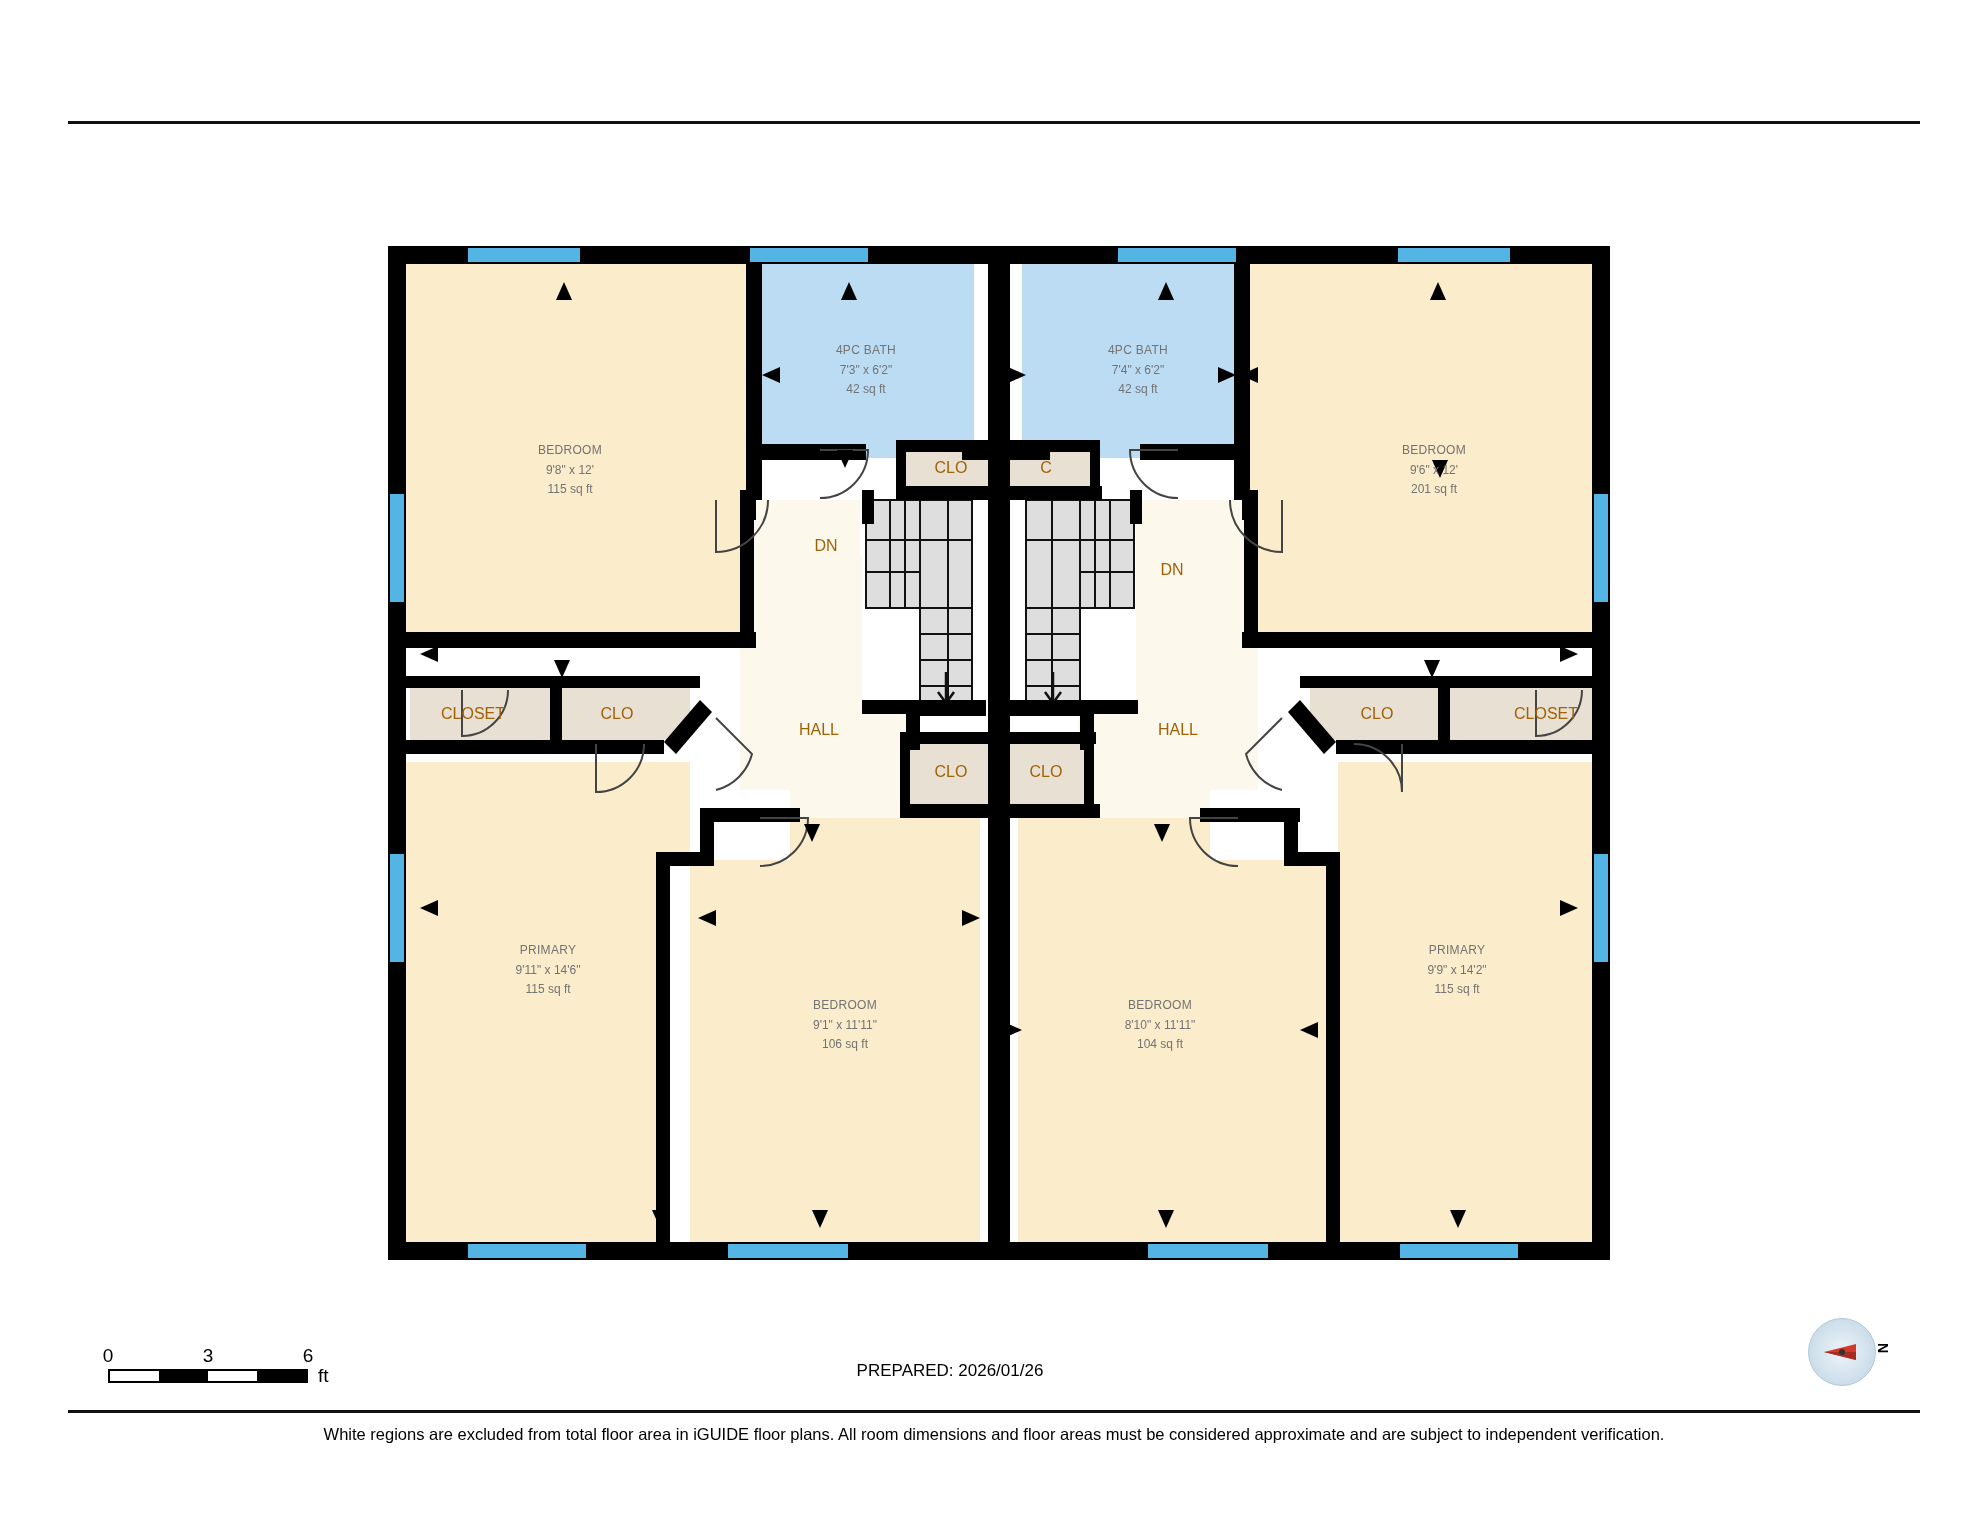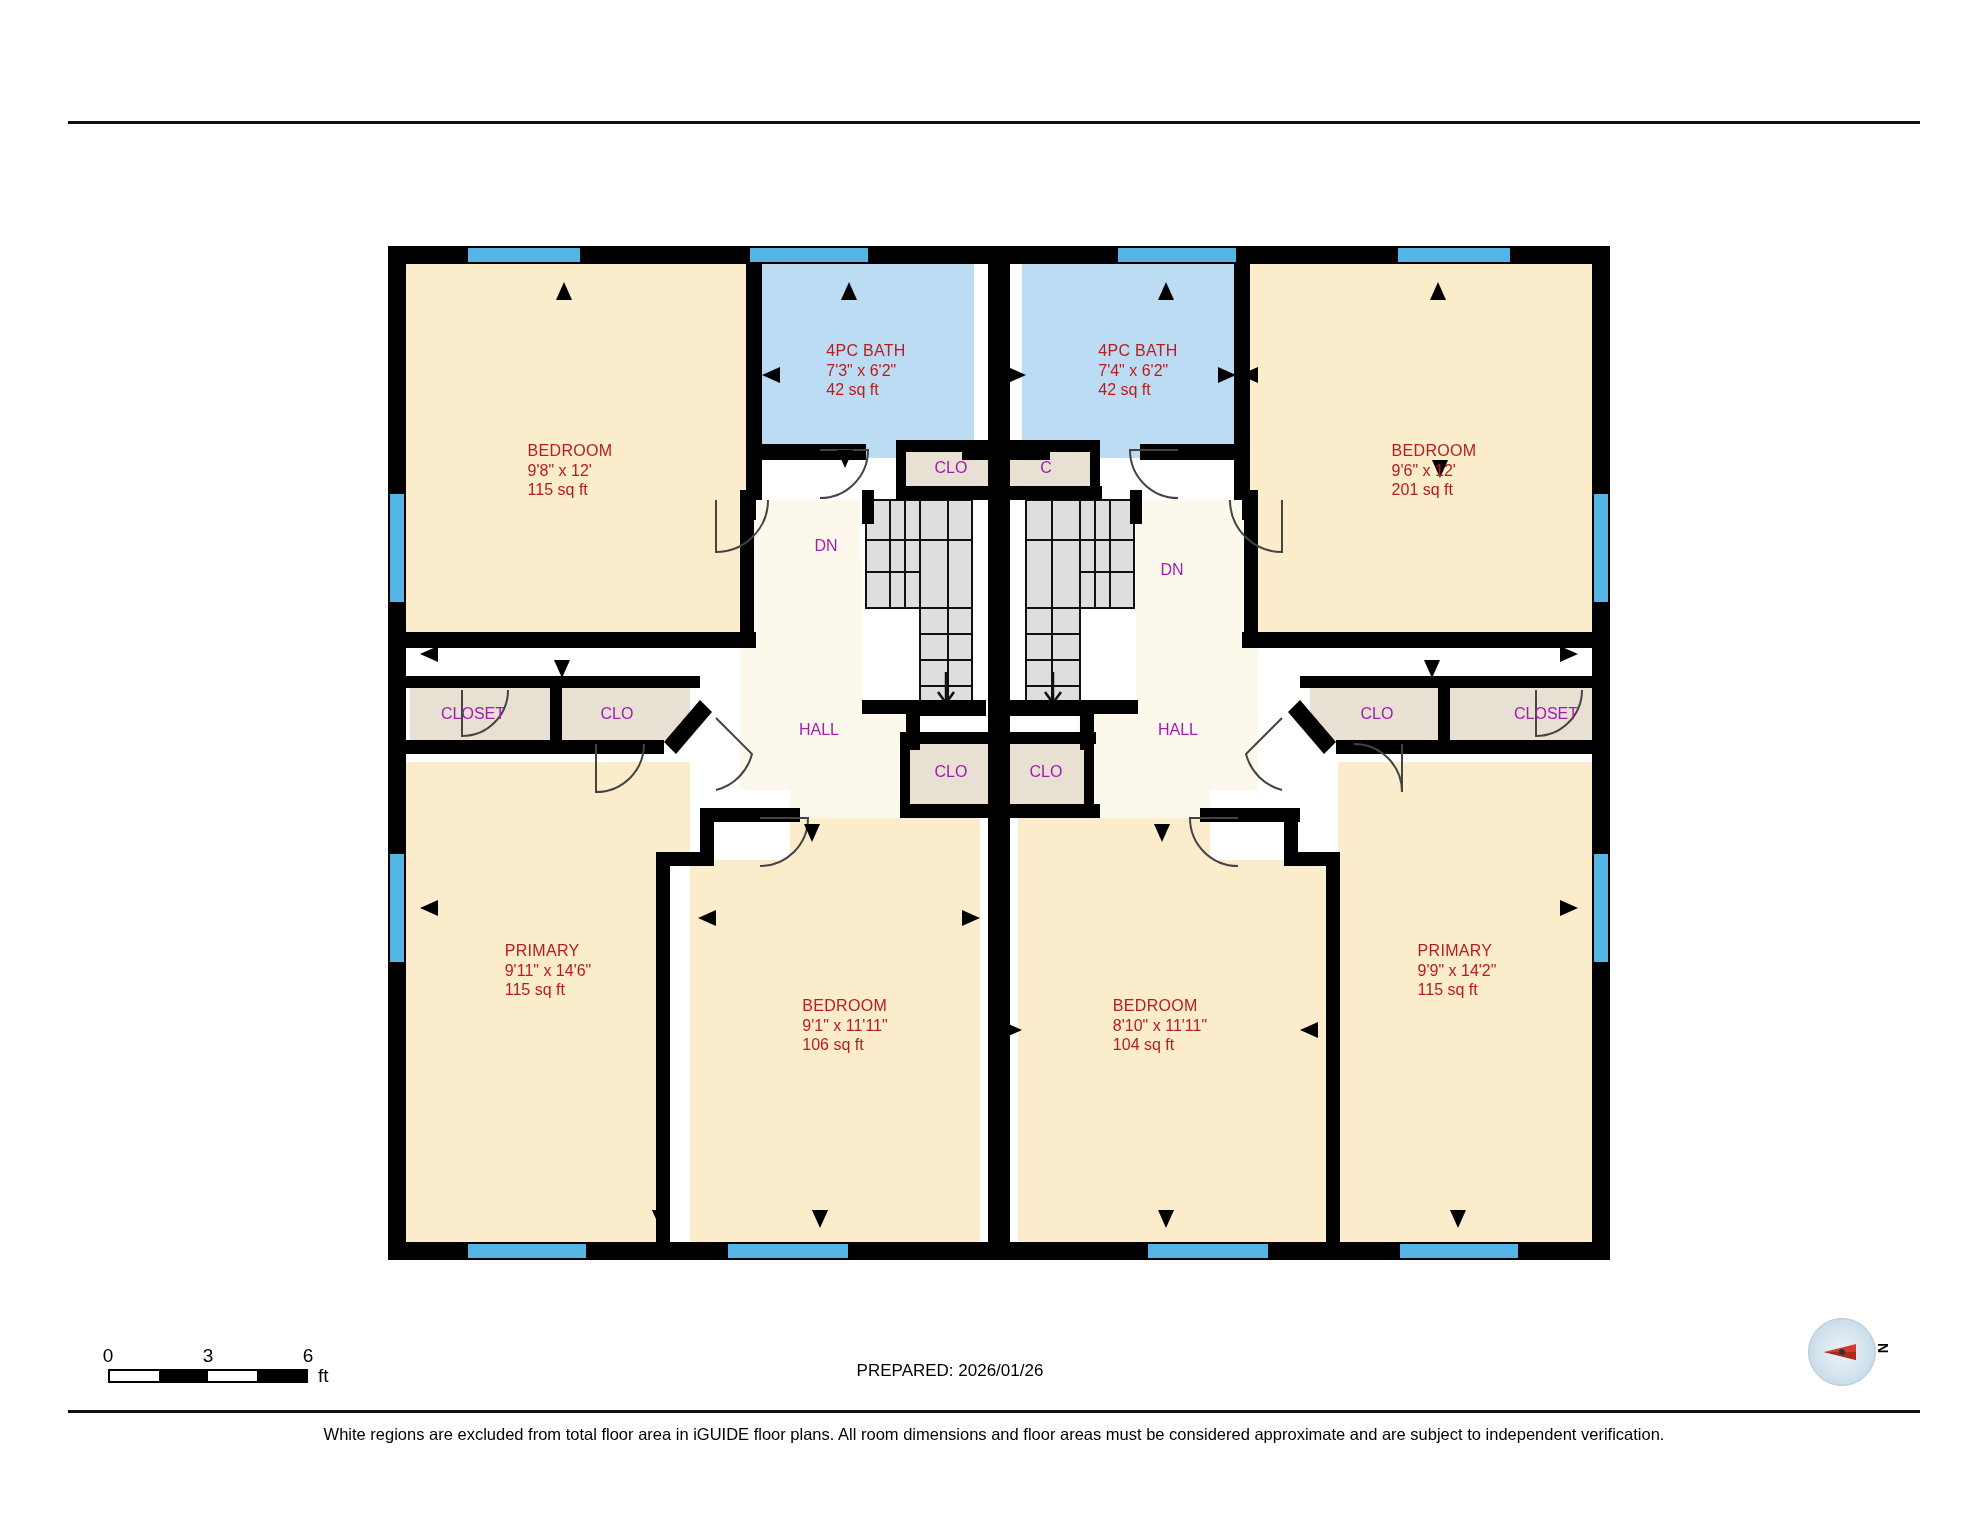--- a/index.html
+++ b/index.html
@@ -108,34 +108,34 @@
     border: 1px solid #b4c8d6;
   }
   .compass .nlabel {
     position: absolute; left: 70px; top: 22px;
     font-size: 14px; font-weight: bold;
     transform: rotate(90deg);
   }
   
   .rlabel {
     position: absolute;
-    text-align: left;
-    font-size: 16px;
+    text-align: center;
+    font-size: 12px;
     line-height: 19.5px;
-    color: #b91c1c;
+    color: #737373;
     transform: translate(-50%, -50%);
     white-space: nowrap;
     pointer-events: none;
   }
   .rlabel .nm { letter-spacing: .3px; }
   .tlabel {
     position: absolute;
     text-align: center;
     font-size: 16px;
-    color: #a21caf;
+    color: #a16207;
     transform: translate(-50%, -50%);
     white-space: nowrap;
   }
 </style>
 </head>
 <body>
 
 <div id="page">
 
   <div class="rule-top"></div>

